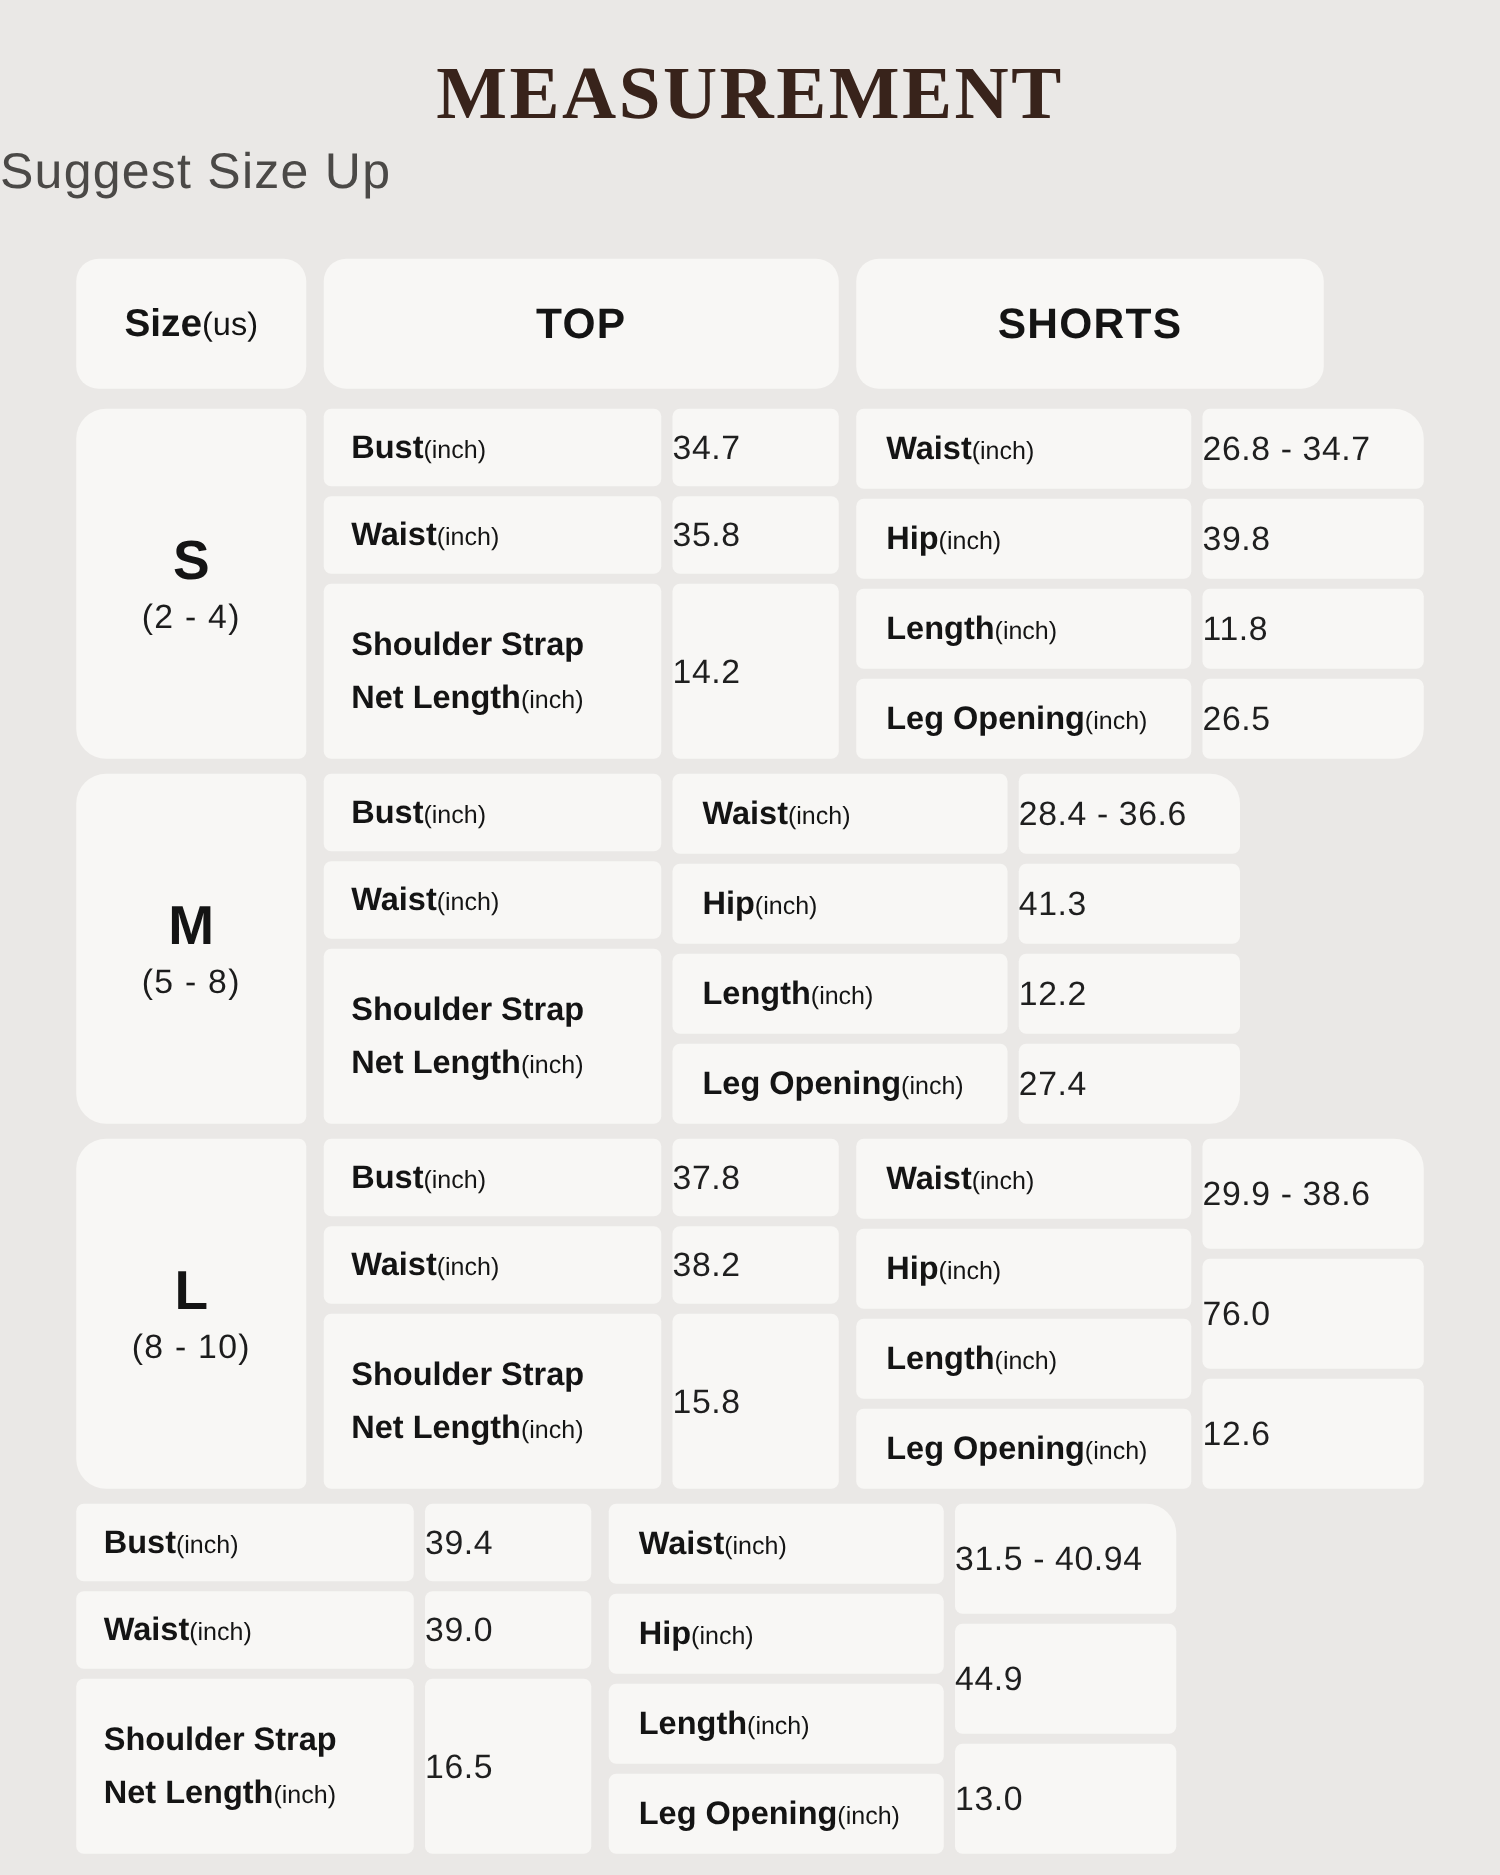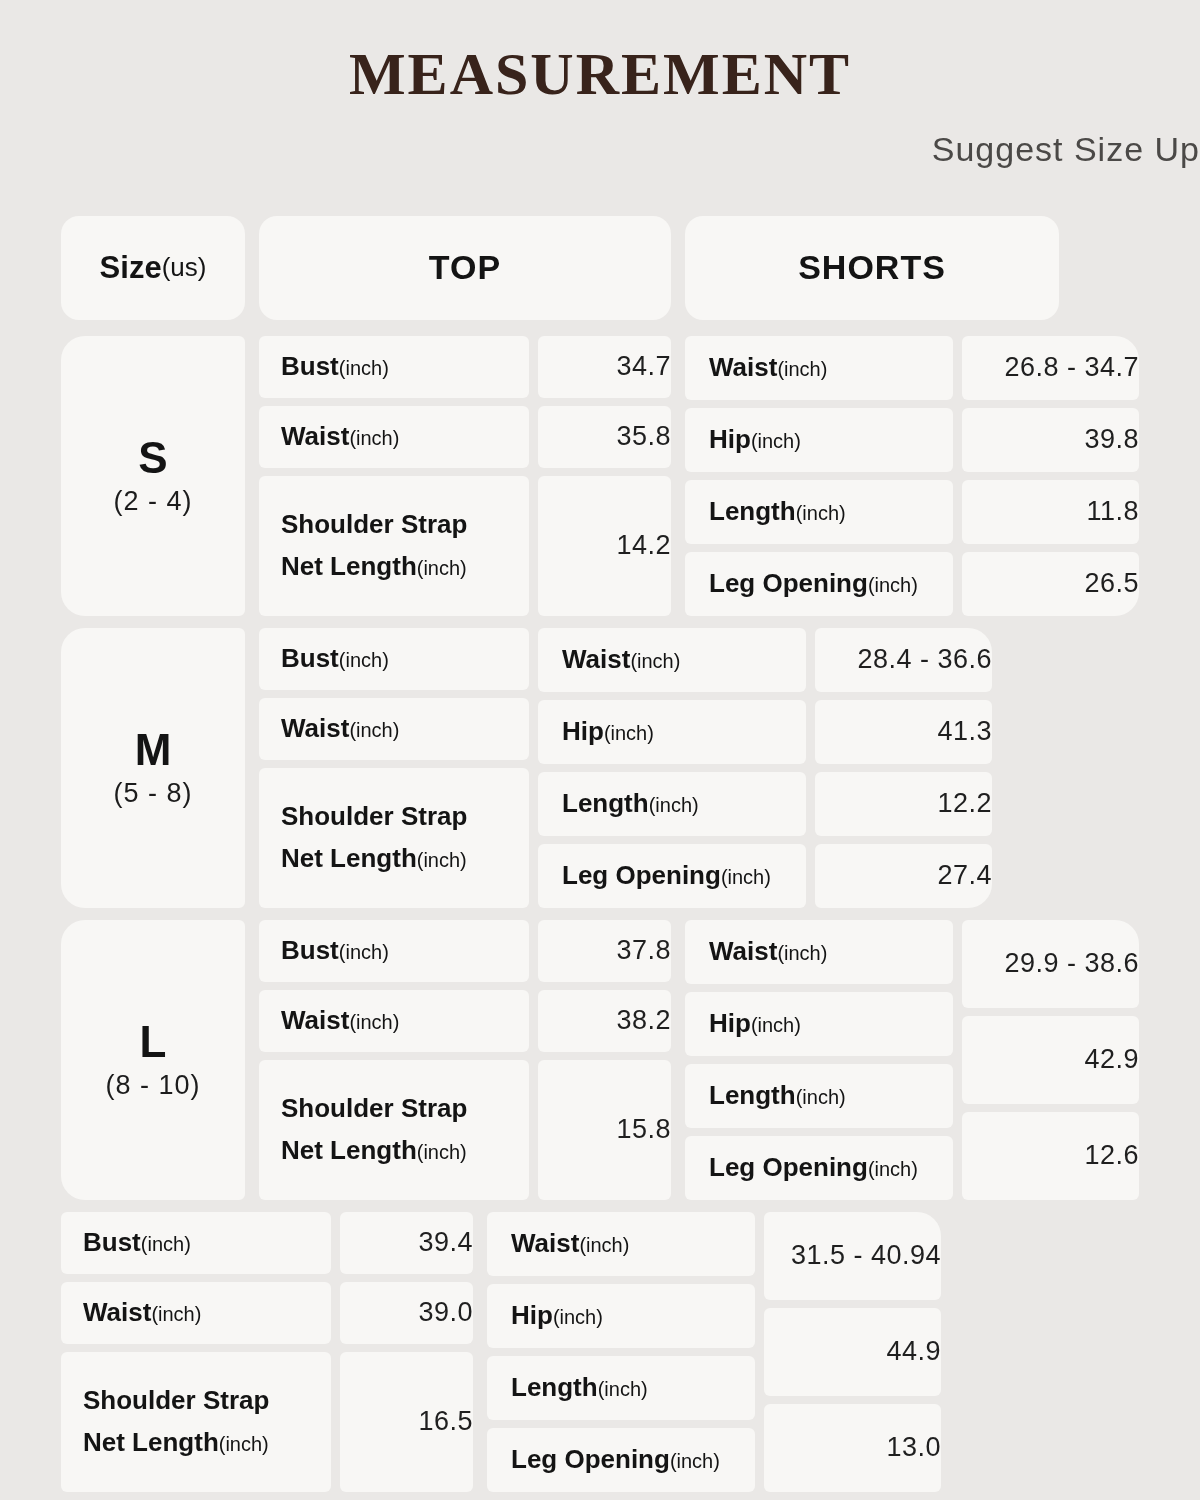--- a/index.html
+++ b/index.html
@@ -21,23 +21,23 @@
     margin-top:40px;
     text-align:center;
     font-family:"Liberation Serif","DejaVu Serif",serif;
     font-size:60px;
     font-weight:700;
     letter-spacing:2px;
     color:var(--title);
     line-height:1.15;
   }
   .page-subtitle{
-    margin-top:20px;
-    text-align:right;
-    font-size:34px;
+    margin-top:4px;
+    text-align:left;
+    font-size:40px;
     letter-spacing:1px;
     color:var(--subtitle);
     line-height:1.2;
   }
   .table{
     width:1078px;
     margin:46px auto 0;
   }
   
   .w-size{width:184px;}
@@ -108,21 +108,21 @@
     white-space:pre-line;
     line-height:1.6;
   }
   .unit{
     font-size:20px;
     font-weight:400;
   }
   .vcell{
     display:flex;
     align-items:center;
-    justify-content:flex-end;
+    justify-content:flex-start;
   }
   .val{
     font-size:27px;
     letter-spacing:0.5px;
     color:#1f1f1f;
     white-space:nowrap;
   }
   .corner-tr{border-radius:6px 24px 6px 6px;}
   .corner-br{border-radius:6px 6px 24px 6px;}
 </style>
@@ -293,21 +293,21 @@
           </div>
         <div class="cell lcell row-f">
             <div><span class="lbl">Leg Opening</span><span class="unit">(inch)</span></div>
           </div>
       </div>
       <div class="col w-svalue">
         <div class="cell vcell row-f corner-tr">
             <span class="val">29.9 - 38.6</span>
           </div>
         <div class="cell vcell row-f">
-            <span class="val">42.9</span>
+            <span class="val">76.0</span>
           </div>
         <div class="cell vcell row-f">
             <span class="val">12.6</span>
           </div>
       </div>
     </div>
 
     <div class="section">
       <div class="col w-tlabel gap-small tl-col">
         <div class="cell lcell row-s">

